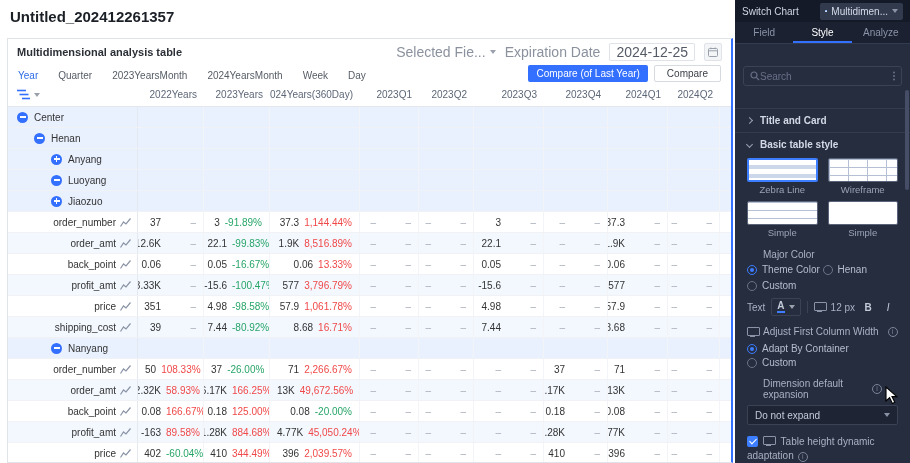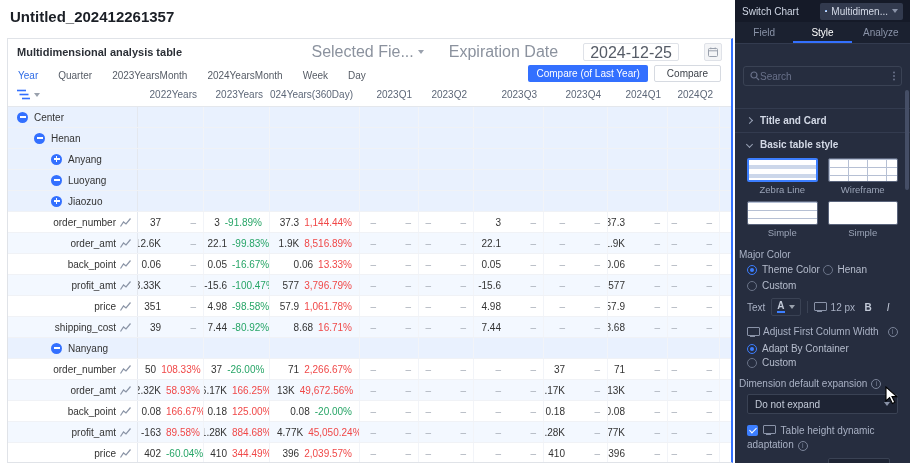--- a/index.html
+++ b/index.html
@@ -8,21 +8,21 @@
   :root{--accent:#3370ff;--up:#f04848;--down:#27a567}
   .app{display:flex;width:910px;height:463px;position:relative}
 
   
   .main{position:relative;width:735px;height:463px;background:#fff}
   .page-title{position:absolute;top:8px;left:10px;font-size:15px;font-weight:bold;color:#1b1f26}
   .card{position:absolute;left:7px;top:38px;width:726px;height:425px;background:#fff;
     border:1px solid #e0e3e8;border-right:2px solid var(--accent);overflow:hidden}
   .card-header{display:flex;align-items:center;height:26px;padding:0 9px}
   .card-title{font-size:11px;font-weight:bold;color:#2b2f36;flex:1}
-  .hdr-right{display:flex;align-items:center;gap:25px;color:#8b929e;font-size:16px}
+  .hdr-right{display:flex;align-items:center;gap:9px;color:#8b929e;font-size:14px}
   .selected-fields{display:flex;align-items:center;gap:4px;cursor:pointer}
   .caret{display:inline-block;width:0;height:0;border-left:3.5px solid transparent;
     border-right:3.5px solid transparent;border-top:4px solid #9aa1ad}
   .date-box{display:flex;align-items:flex-start;height:18px;border:1px solid #dfe2e8;background:#fff;
     border-radius:2px;padding:0 6px;gap:6px;color:#555b66}
   .cal-btn{width:18px;height:18px;border:1px solid #dfe2e8;background:#f4f5f7;border-radius:2px;
     display:flex;align-items:center;justify-content:center}
 
   .tabs-row{display:flex;align-items:flex-start;height:24px;padding:0 10px;border-bottom:1px solid #eceef2}
   .vtabs{display:flex;height:24px}
@@ -79,21 +79,21 @@
   .chev.down{transform:rotate(45deg)}
   .styles-grid{display:grid;grid-template-columns:1fr 1fr;gap:6px 10px;padding:2px 12px 6px}
   .thumb{width:100%;height:24px;background:#fff;border:1px solid #59637a;border-radius:2px}
   .thumb.selected{border:2px solid #3c7eff}
   .thumb.zebra-t{background:repeating-linear-gradient(180deg,#ffffff 0 5px,#ccd7ea 5px 9px)}
   .thumb.wireframe-t{background-color:#fff;background-image:linear-gradient(to right,#b6c0d4 1px,transparent 1px),
     linear-gradient(to bottom,#b6c0d4 1px,transparent 1px);background-size:19px 8px}
   .thumb.simple1-t{background-color:#fff;background-image:linear-gradient(to bottom,#b6c0d4 1px,transparent 1px);background-size:100% 8px}
   .thumb.simple2-t{background:#fff}
   .style-label{font-size:9.5px;color:#9aa3b6;text-align:center;margin-top:2px}
-  .p-lbl{color:#a9b1c4;padding:5px 4px 2px;display:flex;align-items:center}
+  .p-lbl{color:#a9b1c4;padding:5px 28px 2px;display:flex;align-items:center}
   .radio-row{display:flex;flex-wrap:wrap;row-gap:5px;padding:2px 12px 2px}
   .radio-row .radio{width:50%}
   .radio-col{padding:2px 12px}
   .radio-col .radio{display:flex;margin:3px 0}
   .radio{display:inline-flex;align-items:center;gap:5px;color:#b6bdcd;cursor:pointer}
   .rdot{width:10px;height:10px;border:1px solid #6a7388;border-radius:50%;position:relative;flex:none}
   .radio.sel .rdot{border-color:#3c7eff}
   .radio.sel .rdot::after{content:"";position:absolute;inset:2px;border-radius:50%;background:#3c7eff}
   .text-row{display:flex;align-items:center;gap:6px;padding:5px 12px;color:#a9b1c4}
   .mini-box{display:inline-flex;align-items:center;gap:4px;height:18px;border:1px solid #3a4254;

